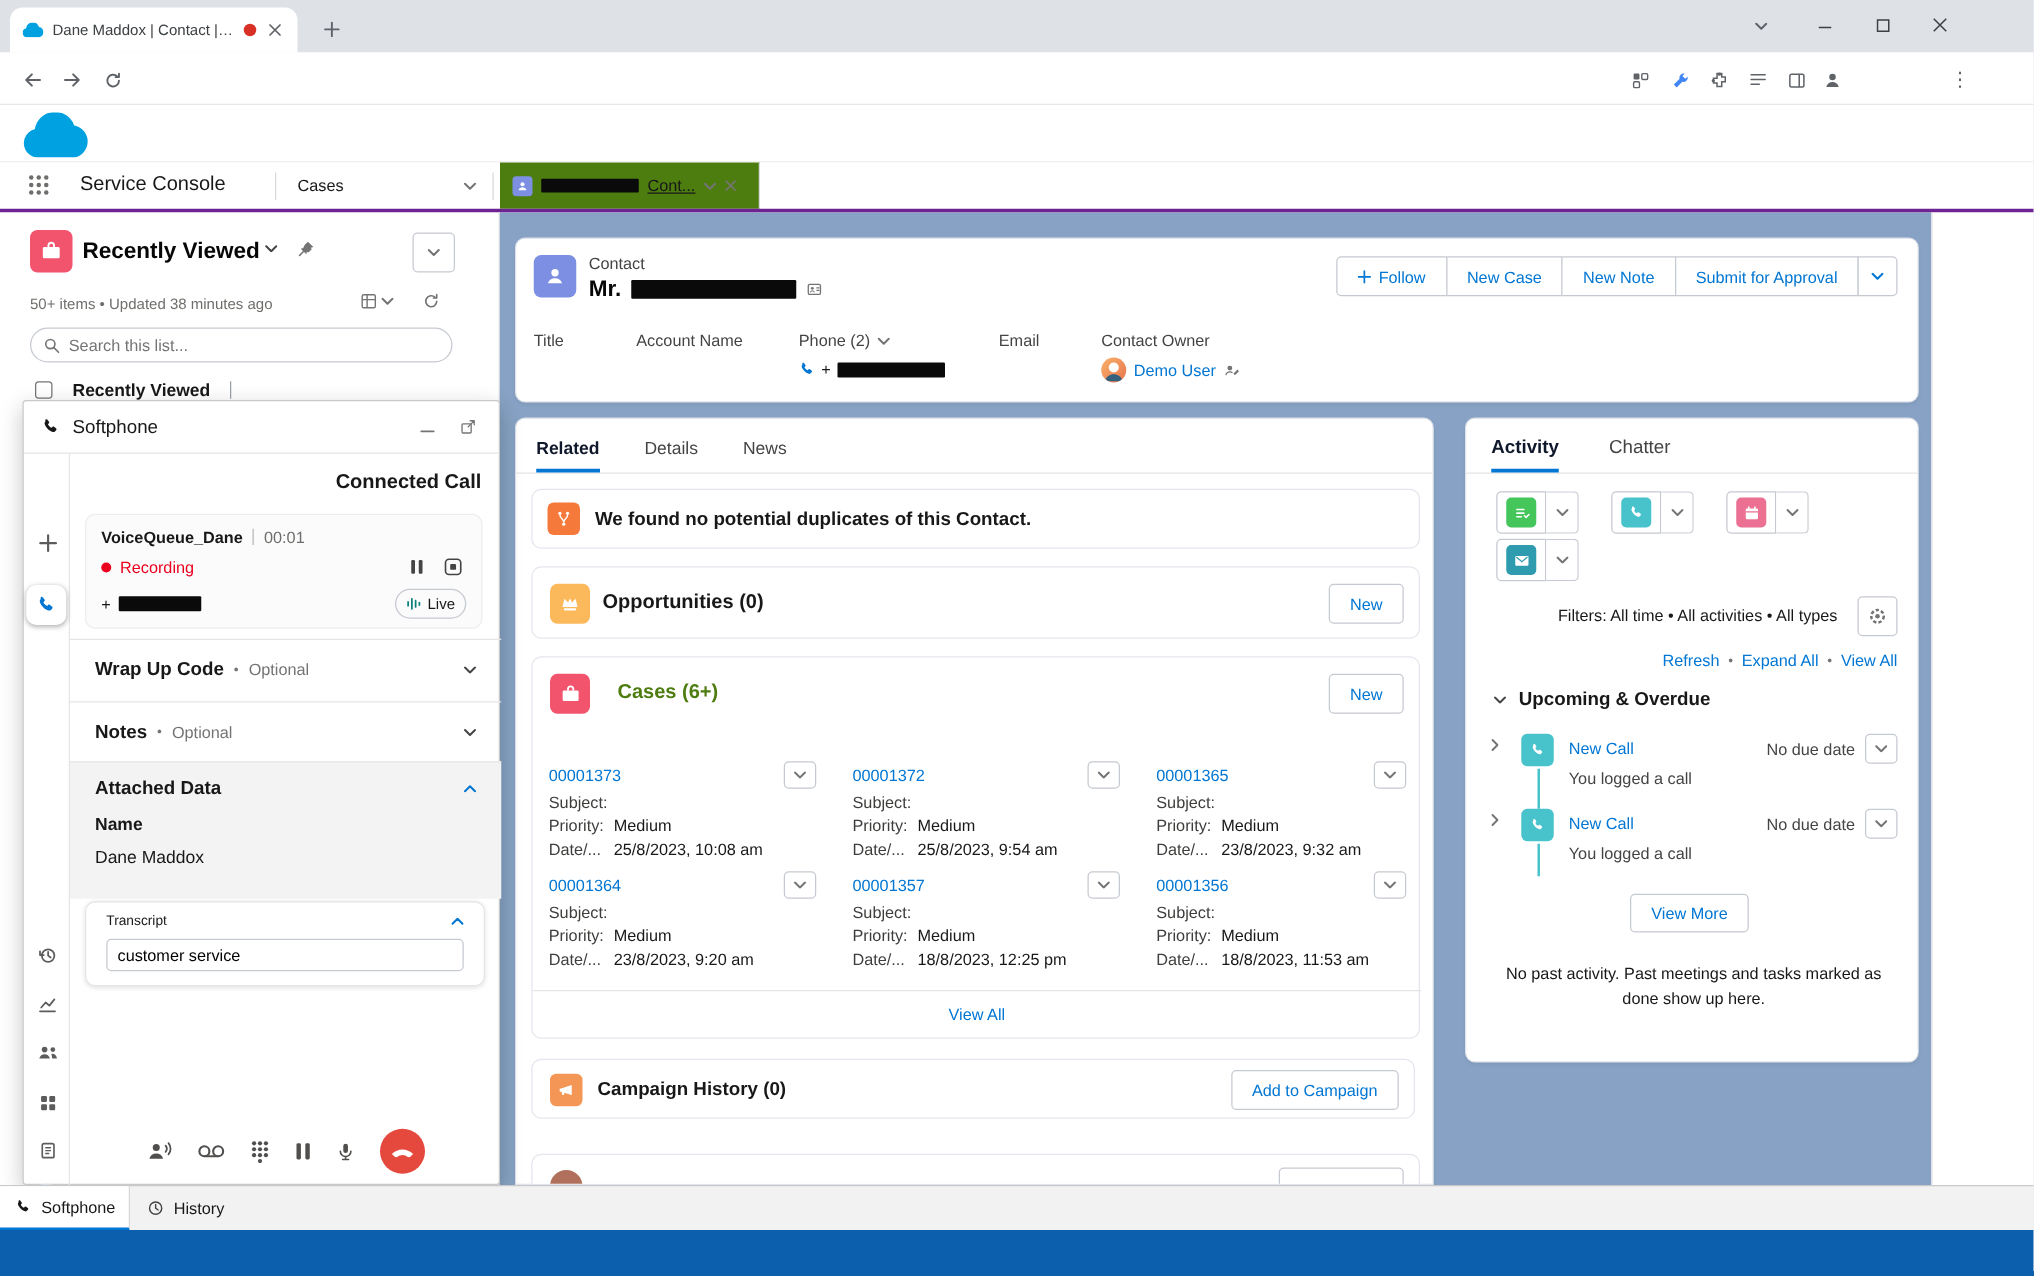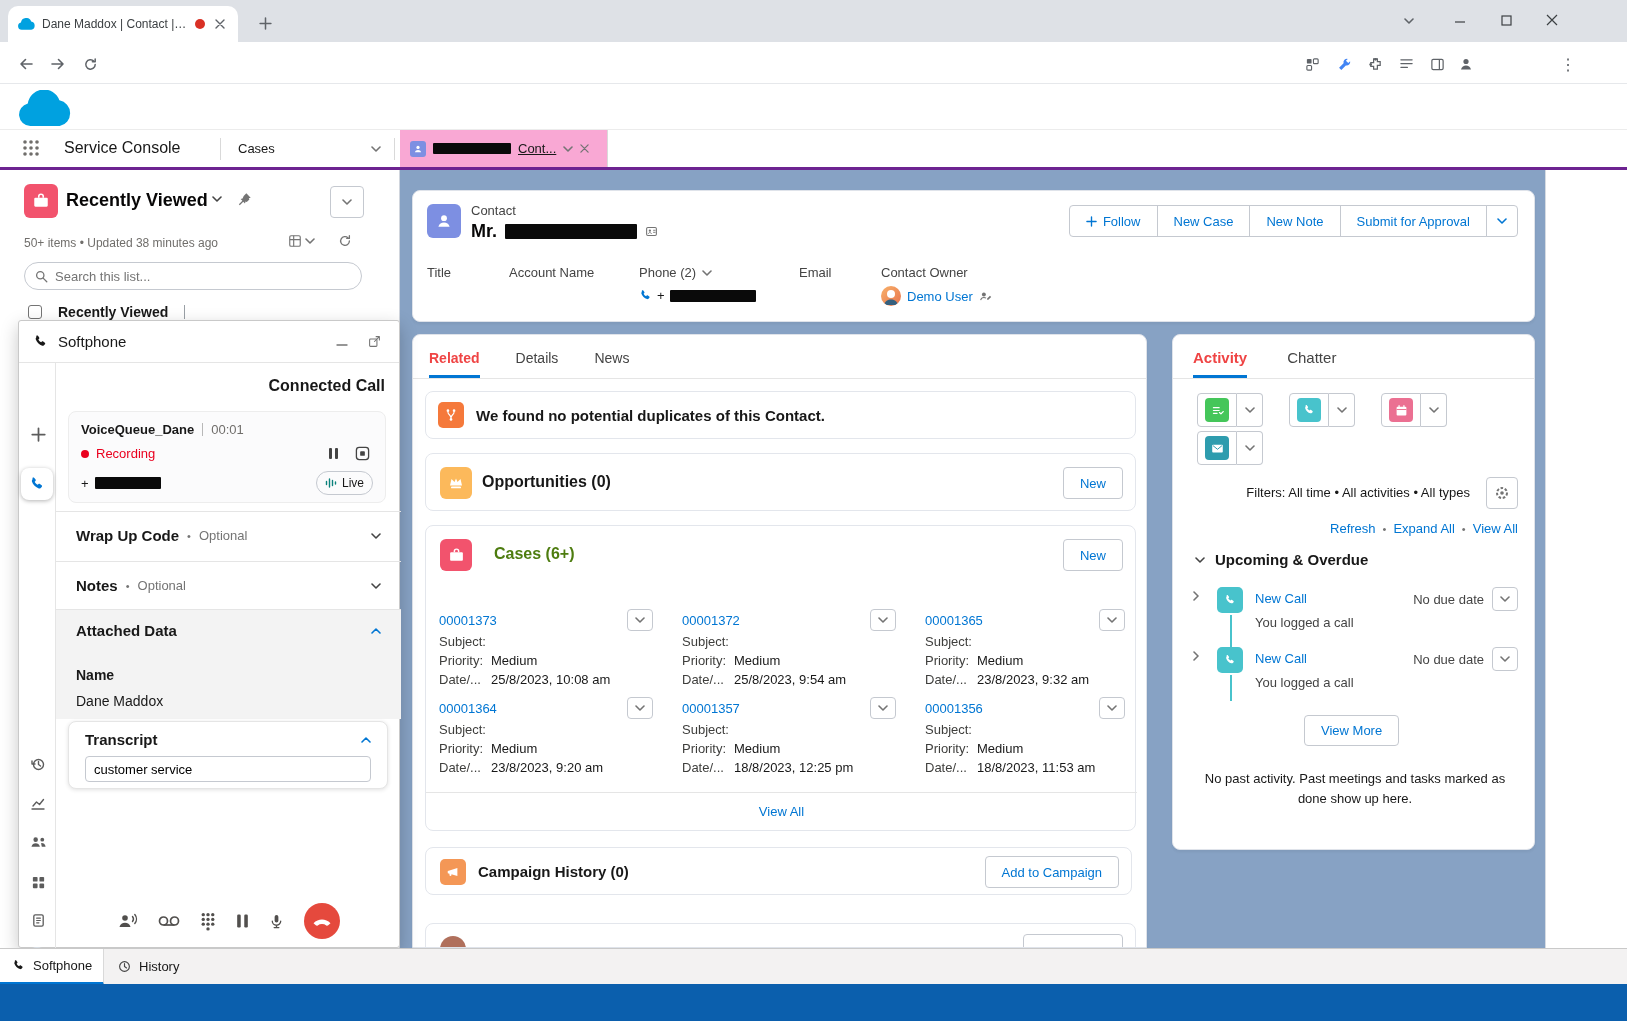--- a/index.html
+++ b/index.html
@@ -35,21 +35,21 @@
 .sfsearch{position:absolute;left:553px;top:92px;width:386px;height:30px;border:1px solid #919191;border-radius:4px;background:#fff;display:flex;align-items:center;gap:8px;padding:0 10px}
 .sfsearch input{border:none;outline:none;flex:1;font-size:13px;color:#181818;background:transparent}
 input::placeholder{color:#747474}
 .navbar{position:absolute;left:0;top:130px;width:1627px;height:37px;background:#fff}
 .purp{position:absolute;left:0;top:167px;width:1627px;height:3px;background:#6d2391}
 .vdiv{width:1px;height:22px;background:#d9d9d9}
 .kv{line-height:19px;font-size:13px;white-space:nowrap}
 .kv .k{display:inline-block;width:52px;color:#3e3e3c}
 .kv .v{color:#181818}
 .tabtxt{font-size:14px;color:#444;padding-bottom:12px;cursor:pointer}
-.tabtxt.active{color:#ef4444;font-weight:700;border-bottom:3px solid #0176d3;padding-bottom:9px}
+.tabtxt.active{color:#0f172a;font-weight:700;border-bottom:3px solid #0176d3;padding-bottom:9px}
 .sprow{display:flex;align-items:center;border-top:1px solid #e5e5e5;height:48px;padding:0 20px;gap:8px}
 .sprow .lbl{font-size:15px;font-weight:600;color:#181818}
 .hintdot{color:#747474;font-size:11px}
 .hint{color:#747474;font-size:13px}
 .railic{color:#5c5c5c}
 .ctl{color:#514f4d}
 .splitmain{width:40px;height:34px;display:flex;align-items:center;justify-content:center;background:#fff;border:1px solid #c5c9d0;border-radius:4px 0 0 4px;cursor:pointer}
 .splitchev{width:26px;height:34px;display:flex;align-items:center;justify-content:center;background:#fff;border:1px solid #c5c9d0;border-left:none;border-radius:0 4px 4px 0;cursor:pointer;color:#747474}
 .tealline{position:absolute;left:57px;width:2px;background:#48c3cc}
 </style>
@@ -261,21 +261,21 @@
     </span>
     <span class="abs" style="left:64px;top:9px;font-size:16px;color:#181818">Service Console</span>
     <span class="vdiv abs" style="left:220px;top:8px"></span>
     <span class="abs" style="left:238px;top:11px;font-size:13px;color:#181818;cursor:pointer">Cases</span>
     <span class="ic abs" style="left:366px;top:10px;width:20px;height:18px;color:#747474">
         <svg class="chev" viewBox="0 0 10 6">
           <path d="M1 1l4 4 4-4"></path>
         </svg>
       </span>
     <span class="vdiv abs" style="left:394px;top:8px"></span>
-    <div class="abs flex" style="left:400px;top:0;width:208px;height:37px;background:#f9a8d4;border-right:1px solid #d9d9d9;padding:0 10px;gap:7px">
+    <div class="abs flex" style="left:400px;top:0;width:208px;height:37px;background:#4d7c0f;border-right:1px solid #d9d9d9;padding:0 10px;gap:7px">
       <span class="stdicon" style="width:16px;height:16px;border-radius:3px;background:#7d8fe2">
         <svg width="10" height="10" viewBox="0 0 16 16">
             <circle cx="8" cy="5.5" r="2.6" fill="#fff"></circle>
             <path d="M3 13c.7-2.4 2.7-3.6 5-3.6s4.3 1.2 5 3.6z" fill="#fff"></path>
           </svg>
       </span>
       <span class="redact" style="width:78px;height:11px"></span>
       <span style="font-size:13px;color:#181818;text-decoration:underline">Cont...</span>
       <span class="ic" style="color:#747474">
           <svg class="chev" viewBox="0 0 10 6">
@@ -868,27 +868,27 @@
       <div class="abs" style="left:0;top:246px;width:345px;height:110px;background:#f3f3f3;border-top:1px solid #e5e5e5;padding:12px 20px">
         <div class="flex">
           <span style="font-size:15px;font-weight:700">Attached Data</span>
           <span style="flex:1"></span>
           <span class="ic" style="color:#0176d3">
               <svg class="chev up" viewBox="0 0 10 6">
                 <path d="M1 1l4 4 4-4"></path>
               </svg>
             </span>
         </div>
-        <div style="margin-top:28px;font-size:14px;font-weight:700">Name</div>
+        <div style="margin-top:12px;font-size:14px;font-weight:700">Name</div>
         <div style="margin-top:10px;font-size:14px">Dane Maddox</div>
       </div>
 
       <div class="abs" style="left:12px;top:358px;width:320px;height:68px;background:#fff;border:1px solid #e5e5e5;border-radius:8px;box-shadow:0 1px 4px rgba(0,0,0,.12);padding:9px 16px">
         <div class="flex">
-          <span style="font-size:15px;font-weight:700">Transcript</span>
+          <span style="font-size:11px;font-weight:400">Transcript</span>
           <span style="flex:1"></span>
           <span class="ic" style="color:#0176d3">
               <svg class="chev up" viewBox="0 0 10 6">
                 <path d="M1 1l4 4 4-4"></path>
               </svg>
             </span>
         </div>
         <input type="text" style="margin-top: 8px; width: 100%; height: 26px; border: 1px solid rgb(197, 201, 208); border-radius: 4px; padding: 0px 8px; font-size: 13px; outline: none;" value="customer service">
       </div>
 

